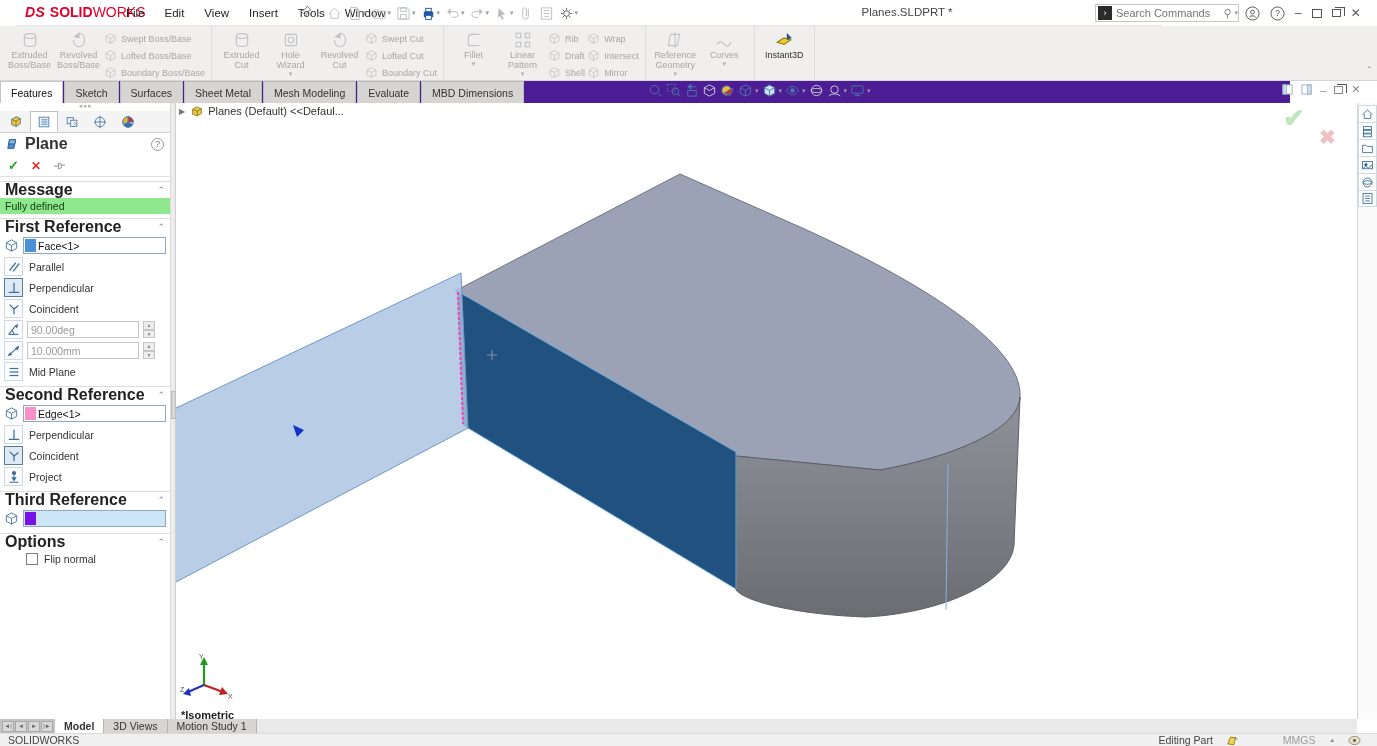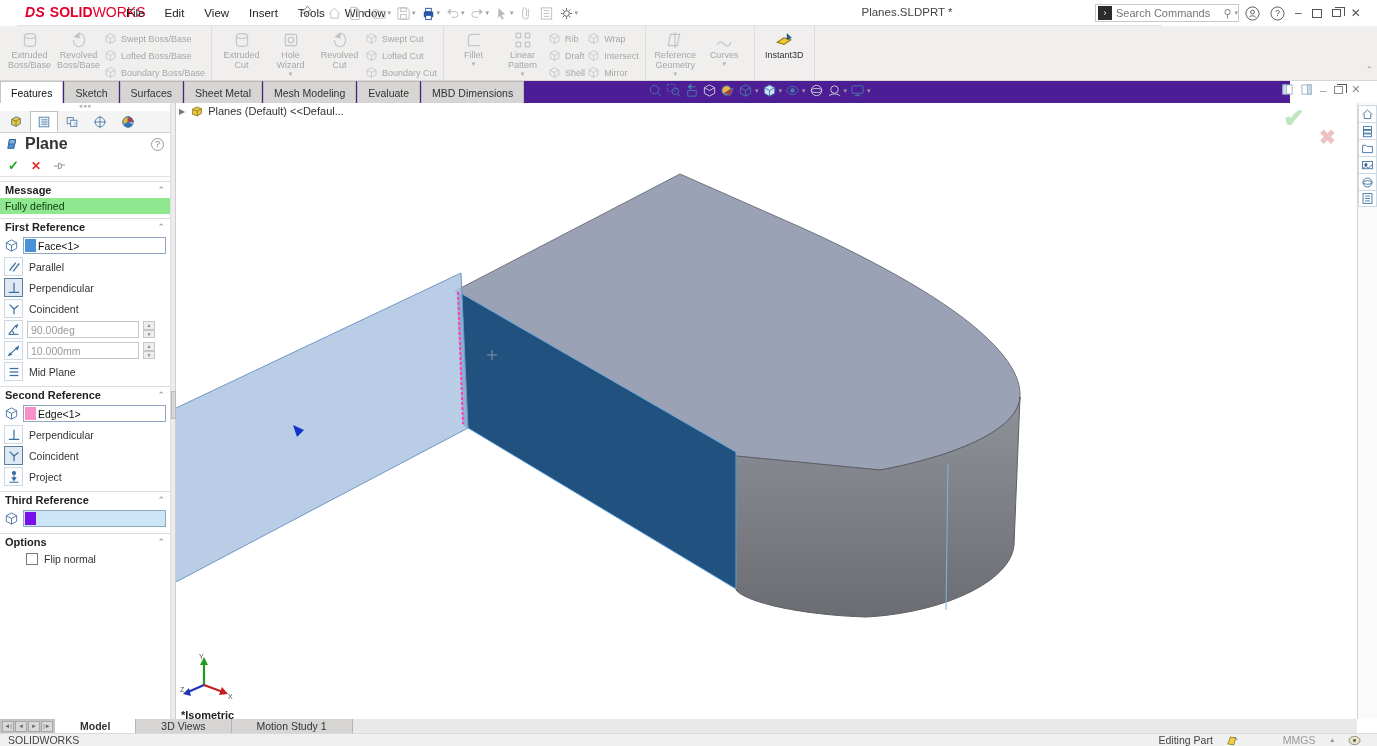--- a/index.html
+++ b/index.html
@@ -49,21 +49,21 @@
   #pm{position:absolute;left:0;top:103px;width:170px;height:616px;background:#fff;overflow:hidden;}
   #pm-grip{height:8px;text-align:center;color:#b9b9b9;font-size:7px;line-height:6px;}
   #pm-tabs{display:flex;height:22px;border-bottom:1px solid #cfcfcf;background:#f4f4f4;padding-left:2px;}
   .pmtab{width:28px;display:flex;align-items:center;justify-content:center;border:1px solid transparent;}
   .pmtab.active{background:#fff;border-color:#bfbfbf;border-bottom-color:#fff;}
   #pm-header{height:22px;display:flex;align-items:center;padding:0 6px;gap:5px;}
   #pm-title{font-weight:bold;font-size:16px;color:#333;flex:1;}
   #pm-help{width:13px;height:13px;border:1px solid #9a9a9a;border-radius:50%;font-size:9px;color:#777;display:flex;align-items:center;justify-content:center;}
   #pm-actions{height:22px;display:flex;align-items:center;gap:12px;padding:0 8px;border-bottom:1px solid #e0e0e0;}
   .sect-head{display:flex;align-items:center;height:16px;padding:0 5px;border-top:1px solid #dcdcdc;margin-top:4px;}
-  .sect-head .st{font-weight:bold;font-size:11px;color:#222;flex:1;}
+  .sect-head .st{font-weight:bold;font-size:16px;color:#222;flex:1;}
   .sect-head .chev{color:#888;font-size:9px;}
   #msg-bar{height:16px;background:#8fe88f;display:flex;align-items:center;padding:0 5px;font-size:10.5px;color:#0d3b0d;margin-top:1px;}
   .sel-row{display:flex;align-items:center;gap:4px;padding:3px 4px 2px 4px;}
   .sel-field{flex:1;height:17px;border:1px solid #8fa8c0;background:#fff;display:flex;align-items:center;padding:1px;}
   .sel-swatch{width:11px;height:13px;margin-right:2px;}
   .sel-text{font-size:10.5px;color:#111;}
   .opt-row{display:flex;align-items:center;gap:6px;padding:1px 4px;height:21px;}
   .opt-btn{width:19px;height:19px;border:1px solid #cdd8e2;background:#fbfcfe;display:flex;align-items:center;justify-content:center;}
   .opt-btn.pressed{border:1px solid #5a7d9e;background:#dfe9f3;}
   .opt-label{font-size:10.5px;color:#333;}
@@ -83,21 +83,21 @@
   #confirm-corner{position:absolute;right:14px;top:4px;width:64px;height:52px;}
   #view-label{position:absolute;left:5px;top:606px;font-weight:bold;font-size:11px;color:#222;}
   
   #taskpane{position:absolute;left:1357px;top:103px;width:20px;height:616px;background:#fafafa;border-left:1px solid #d5d5d5;display:flex;flex-direction:column;align-items:center;padding-top:2px;gap:0;}
   .tp{width:19px;height:17px;display:flex;align-items:center;justify-content:center;border:1px solid #cfd9e2;border-bottom:none;background:#fff;}
   .tp:last-child{border-bottom:1px solid #cfd9e2;}
   
   #bottombar{position:absolute;left:0;top:719px;width:1357px;height:14px;background:#cfcfcf;display:flex;align-items:stretch;}
   #navbtns{display:flex;align-items:center;gap:1px;padding:0 2px;background:#c3c3c3;}
   .nav{width:12px;height:11px;background:#d9d9d9;border:1px solid #a8a8a8;font-size:6px;color:#666;display:flex;align-items:center;justify-content:center;}
-  .dtab{padding:0 25px;display:flex;align-items:center;font-size:10.5px;color:#333;background:#d6d5d4;border-right:1px solid #b5b5b5;}
+  .dtab{padding:0 9px;display:flex;align-items:center;font-size:10.5px;color:#333;background:#d6d5d4;border-right:1px solid #b5b5b5;}
   .dtab.active{background:#fff;font-weight:bold;}
   #bb-rest{flex:1;background:#e9e9e9;}
   #statusbar{position:absolute;left:0;top:733px;width:1377px;height:13px;background:#f0f0f0;border-top:1px solid #dadada;display:flex;align-items:center;font-size:10.5px;color:#444;}
   #sb-left{padding-left:8px;flex:1;}
   #sb-right{display:flex;align-items:center;gap:14px;padding-right:16px;}
   #sb-units{color:#9a9a9a;}
   #ribbon-collapse{position:absolute;right:6px;top:66px;color:#8a8a8a;font-size:10px;}
 </style>
 </head>
 <body>

